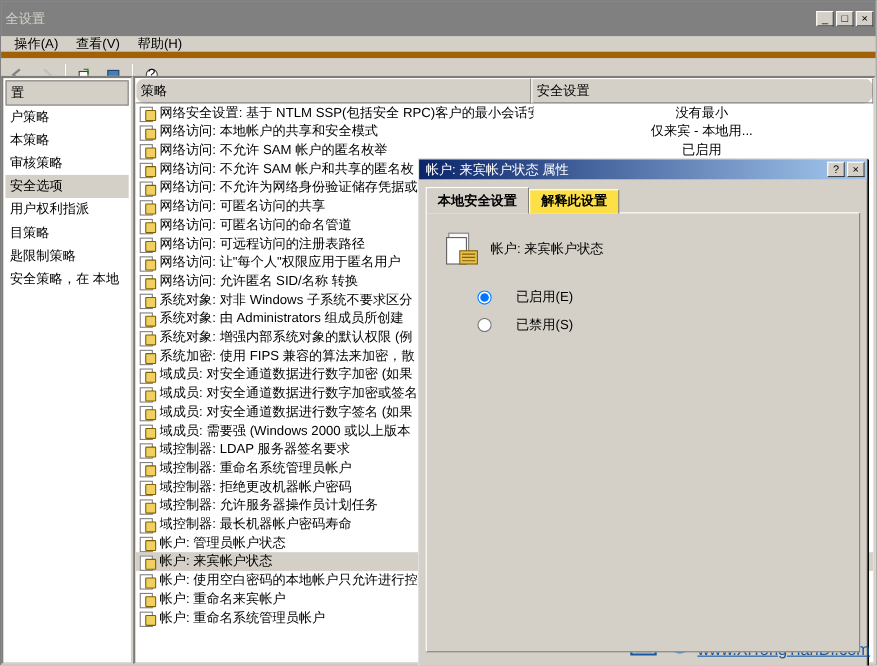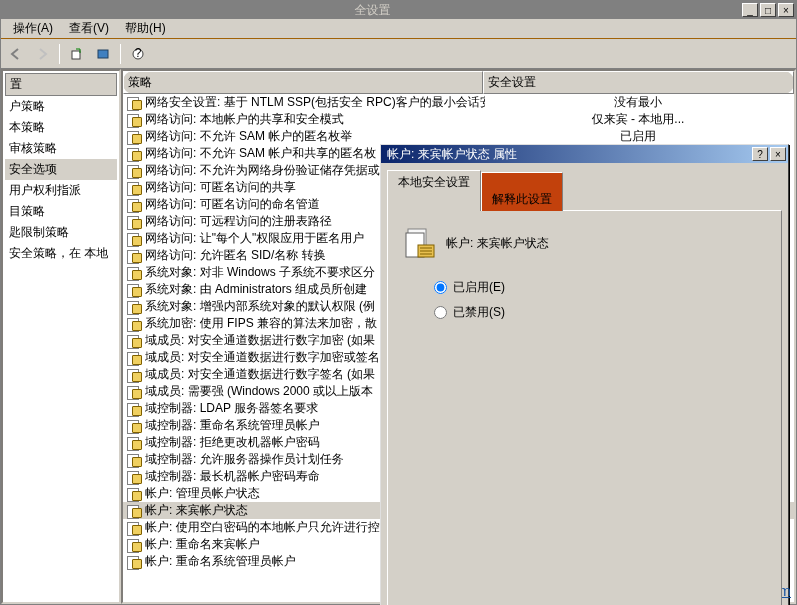--- a/index.html
+++ b/index.html
@@ -1,23 +1,23 @@
 <!DOCTYPE html>
 <html><head>
 <meta charset="utf-8">
 <style>
 *{box-sizing:border-box;font-family:"Microsoft YaHei","SimSun",Tahoma,sans-serif;font-size:12px;}
 body{margin:0;padding:0;width:797px;height:605px;background:#d4d0c8;overflow:hidden;position:relative;}
 
 .main-win{position:absolute;left:0;top:0;width:797px;height:605px;background:#d4d0c8;border:1px solid #808080;}
-.title-bar{height:18px;background:linear-gradient(#808080,#808080);color:#fff;display:flex;align-items:center;padding:0 2px;text-align:center;}
+.title-bar{height:32px;background:linear-gradient(#808080,#808080);color:#fff;display:flex;align-items:center;padding:0 2px;}
 .title-bar .title{flex:1;padding-left:2px;color:#d4d0c8;}
 .title-btns{display:flex;}
 .title-btn{width:16px;height:14px;background:#d4d0c8;border:1px solid #fff;border-right-color:#404040;border-bottom-color:#404040;margin-left:2px;display:flex;align-items:center;justify-content:center;color:#000;font-size:10px;font-family:Marlett,Arial;cursor:default;}
-.menubar{height:20px;display:flex;align-items:center;padding:2px 4px;background:#d4d0c8;border-bottom:1px solid #a16207;}
+.menubar{height:20px;display:flex;align-items:center;padding:2px 4px;background:#d4d0c8;border-bottom:6px solid #a16207;}
 .menu-item{padding:2px 8px;cursor:default;}
 .toolbar{height:30px;display:flex;align-items:center;padding:2px 4px;background:#d4d0c8;border-bottom:1px solid #808080;gap:4px;}
 .tbbtn{width:22px;height:22px;display:flex;align-items:center;justify-content:center;cursor:default;}
 .tbsep{width:1px;height:20px;background:#808080;border-right:1px solid #fff;margin:0 2px;}
 .client{position:absolute;top:68px;left:0;right:0;bottom:0;display:flex;}
 
 .tree{width:120px;background:#fff;border:2px inset #d4d0c8;overflow:hidden;padding:2px;}
 .tree-hdr{background:#d4d0c8;border:1px solid #808080;padding:2px 4px;font-weight:normal;}
 .tree-item{padding:2px 4px;white-space:nowrap;cursor:default;}
 .tree-item.sel{background:#d4d0c8;}
@@ -35,28 +35,28 @@
 .row .val{flex:1;text-align:center;}
 
 .pol-ico{display:inline-block;width:16px;height:14px;position:relative;}
 .pol-ico::before{content:"";position:absolute;left:1px;top:1px;width:10px;height:12px;background:#fff;border:1px solid #808080;}
 .pol-ico::after{content:"";position:absolute;right:0;bottom:0;width:8px;height:8px;background:#f0d060;border:1px solid #806000;border-radius:1px;}
 
 .dialog{position:absolute;left:380px;top:144px;width:409px;height:555px;background:#d4d0c8;border:1px solid #404040;border-top-color:#dfdfdf;border-left-color:#dfdfdf;box-shadow:1px 1px 0 #000;}
 .dlg-title{height:18px;background:linear-gradient(90deg,#0a246a,#a6caf0);color:#fff;display:flex;align-items:center;padding:0 2px;}
 .dlg-title .t{flex:1;padding-left:4px;}
 .dlg-body{padding:6px;}
-.tabs{display:flex;position:relative;top:1px;z-index:2;}
+.tabs{display:flex;position:relative;top:1px;z-index:2;font-weight:bold;}
 .tab{padding:3px 10px;background:#d4d0c8;border:1px solid #fff;border-right-color:#808080;border-bottom:none;cursor:default;}
-.tab.inactive{background:#c2410c;border-top-color:#fff;margin-top:2px;padding-top:18px;padding-bottom:3px;text-align:center;}
+.tab.inactive{background:#fde047;border-top-color:#fff;margin-top:2px;padding-top:1px;padding-bottom:3px;text-align:center;}
 .tab-pane{border:1px solid #fff;border-right-color:#808080;border-bottom-color:#808080;background:#d4d0c8;height:400px;padding:16px;position:relative;z-index:1;}
 .prop-hdr{display:flex;align-items:center;gap:10px;margin-bottom:20px;}
 .prop-ico{width:32px;height:32px;}
 .radio-grp{margin-left:30px;margin-top:20px;}
-.radio-opt{display:flex;align-items:center;gap:6px;margin:8px 0;cursor:default;}
+.radio-opt{display:flex;align-items:center;gap:22px;margin:8px 0;cursor:default;}
 .radio-opt input{margin:0;}
 
 .wm{position:absolute;right:6px;bottom:6px;display:flex;align-items:center;gap:4px;opacity:0.95;}
 .wm svg{display:block;}
 .wm-text{font-size:14px;font-weight:bold;color:#1050a0;line-height:1;}
 .wm-sub{font-size:15px;color:#1050a0;text-decoration:underline;}
 </style>
 </head>
 <body>
 

